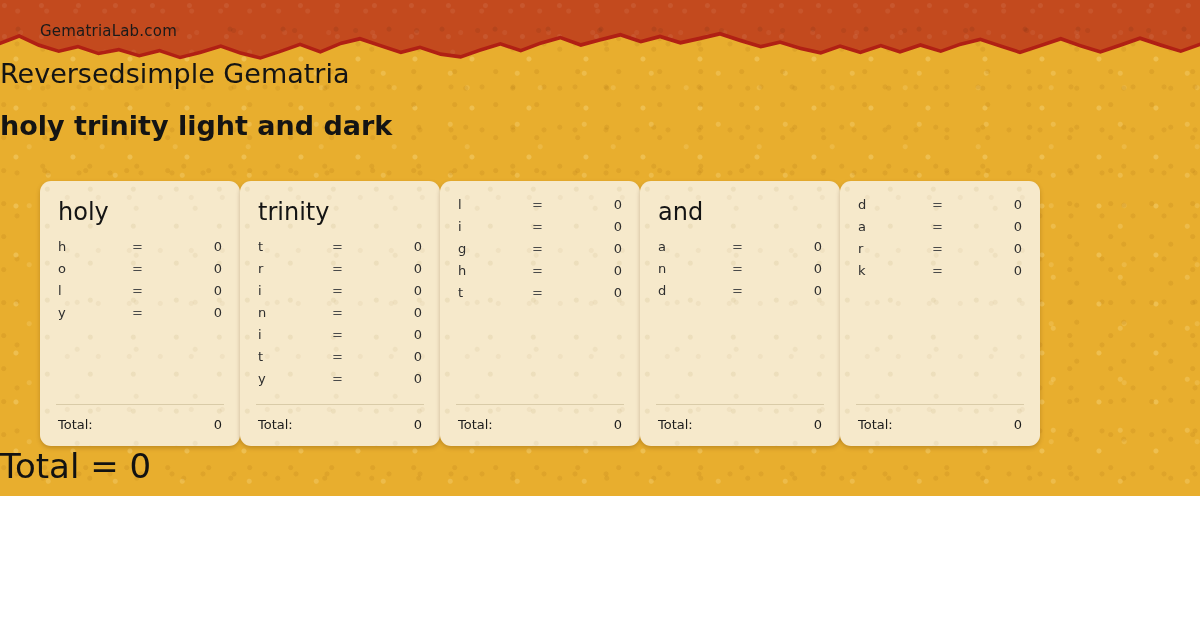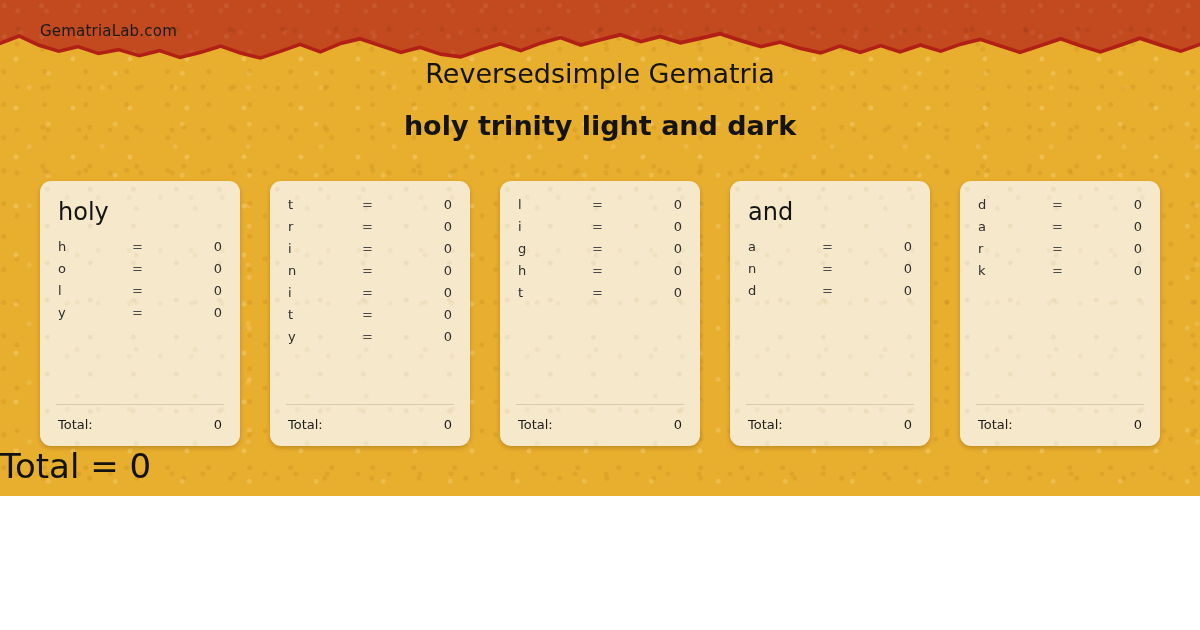--- a/index.html
+++ b/index.html
@@ -127,21 +127,20 @@
     color:#1a1a1a;
     letter-spacing:0.2px;
     z-index:6;
   }
 
   
   .heading-block {
     position:absolute;
     left:0; top:58px;
     width:1200px;
-    text-align:center;
     z-index:5;
   }
   .cipher-title {
     font-size:27px;
     color:#141414;
     font-weight:400;
     line-height:1.2;
   }
   .phrase-title {
     margin-top:20px;
@@ -150,21 +149,20 @@
     font-weight:700;
     line-height:1.2;
   }
 
   
   .cards {
     position:absolute;
     left:40px; top:181px;
     width:1120px;
     display:flex;
-    gap:30px;
     z-index:5;
   }
 
   .card {
     width:200px;
     min-height:265px;
     background:#f6e9cb;
     border-radius:11px;
     box-shadow:0 2px 4px rgba(90,50,0,0.28);
     padding:16px 14px 14px 14px;
@@ -280,20 +278,21 @@
           </div>
         </div>
         <div class="card-divider"></div>
         <div class="card-total">
           <span class="card-total-label">Total:</span>
           <span class="card-total-val">0</span>
         </div>
       </div>
       <div class="card">
         <div class="card-paper"></div>
+        <div class="card-word">trinity</div>
         <div class="letters">
           <div class="letter-row">
             <span class="letter-char">t</span>
             <span class="letter-eq">=</span>
             <span class="letter-val">0</span>
           </div>
           <div class="letter-row">
             <span class="letter-char">r</span>
             <span class="letter-eq">=</span>
             <span class="letter-val">0</span>

